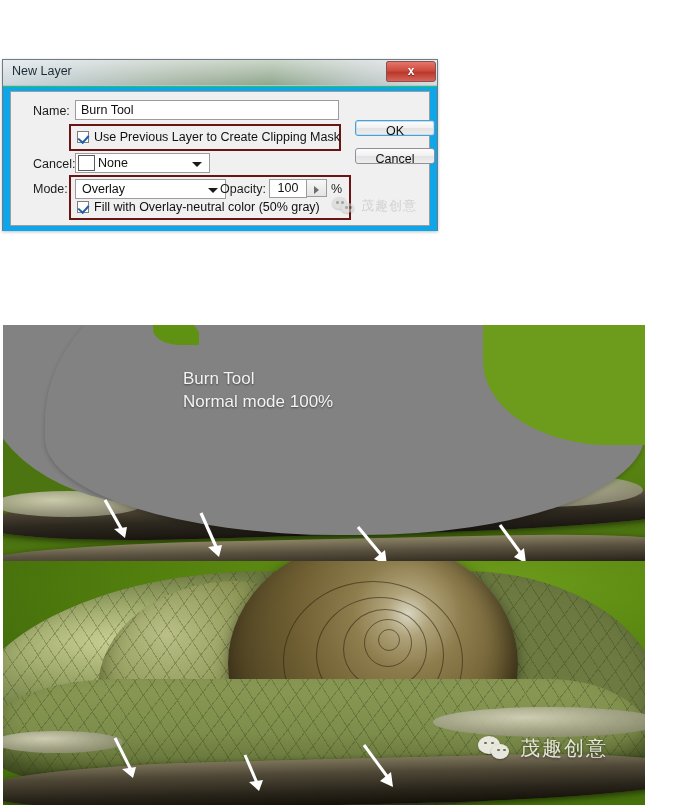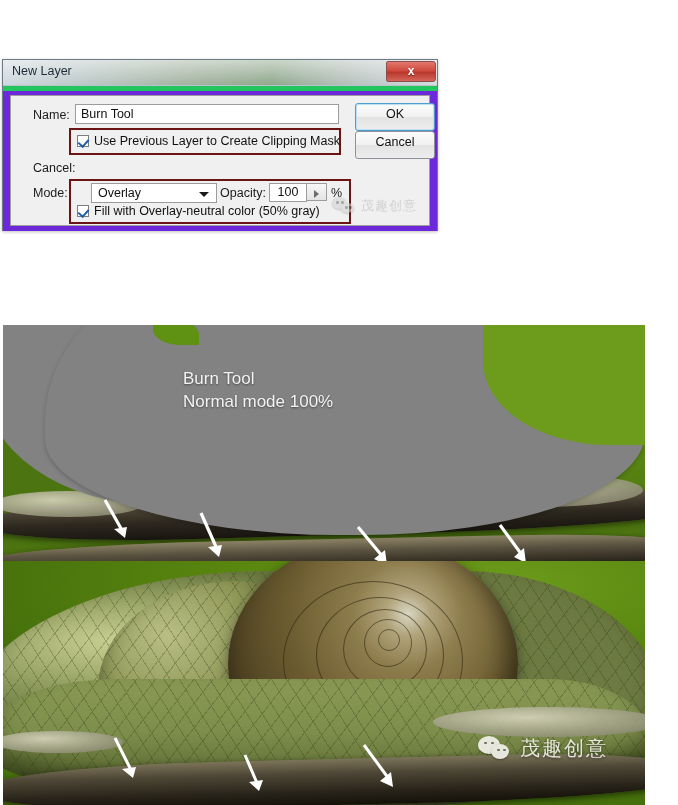--- a/index.html
+++ b/index.html
@@ -58,46 +58,47 @@
     width:50px; height:21px;
     border:1px solid #8a4f4f;
     border-radius:2px 3px 3px 2px;
     background:linear-gradient(to bottom,#e3776c 0%,#cf4b3d 45%,#b8392c 55%,#d6655a 100%);
     color:#fff; font-size:12px; font-weight:bold;
     line-height:19px; text-align:center;
     text-shadow:0 1px 1px rgba(0,0,0,.45);
     cursor:pointer;
   }
 
-  .dlg-body { position:relative; height:145px; background:#6d28d9;
-              border-top:5px solid #22c55e; }
+  .dlg-body { position:relative; height:145px; background:#0ea5e9;
+              border-top:1px solid #22c55e; }
   .dlg-inner {
     position:absolute; left:7px; top:4px; right:7px; bottom:5px;
     border:1px solid #9d9d9d; background:#f0f0f0;
   }
 
   .row-label {
     position:absolute; font-size:12.5px; color:#1b1b1b;
     font-family:"Liberation Sans", sans-serif;
   }
 
   .txt-input {
     position:absolute;
     background:#fff; border:1px solid #9c9c9c;
     font-size:12.5px; color:#111; padding:2px 5px;
     font-family:"Liberation Sans", sans-serif;
   }
 
   .btn {
-    position:absolute; width:80px; height:28px;
+    position:absolute; width:80px; height:16px;
     border:1px solid #8e9298; border-radius:3px;
     background:linear-gradient(to bottom,#fcfcfc 0%,#f1f1f1 48%,#e3e3e3 52%,#ededed 100%);
     font-size:12.5px; color:#101010; text-align:center; line-height:20px;
     font-family:"Liberation Sans", sans-serif;
     cursor:pointer;
+    margin-top:21px;
   }
   .btn.primary { border:1px solid #4e9ed0; box-shadow:0 0 0 1px #bcdff5 inset; }
 
   .combo {
     position:absolute; height:20px;
     background:#fff; border:1px solid #9c9c9c;
     font-size:12.5px; color:#111;
   }
   .combo .cb-text { position:absolute; left:6px; top:2px; }
   .combo .cb-arrow {
@@ -313,25 +314,30 @@
       <div class="dlg-inner">
 
         <div class="row-label" style="left:22px; top:12px;">Name:</div>
         <div class="txt-input" style="left:64px; top:8px; width:264px; height:20px;">Burn Tool</div>
 
         <div class="hl-box" style="left:58px; top:32px; width:272px; height:27px;"></div>
         <div class="cbx" style="left:66px; top:39px;"></div>
         <div class="cbx-label" style="left:83px; top:38px;">Use Previous Layer to Create Clipping Mask</div>
 
         <div class="row-label" style="left:22px; top:65px;">Cancel:</div>
+        <div class="combo" style="left:64px; top:61px; width:135px;">
+          <div class="swatch" style="left:2px; top:1px;"></div>
+          <div class="cb-text" style="left:22px;">None</div>
+          <div class="cb-arrow"></div>
+        </div>
 
         <div class="hl-box" style="left:58px; top:83px; width:282px; height:45px;"></div>
 
         <div class="row-label" style="left:22px; top:90px;">Mode:</div>
-        <div class="combo" style="left:64px; top:87px; width:126px;margin-left:16px;">
+        <div class="combo" style="left:64px; top:87px; width:151px;">
           <div class="cb-text">Overlay</div>
           <div class="cb-arrow"></div>
         </div>
 
         <div class="row-label" style="left:209px; top:90px;">Opacity:</div>
         <div class="txt-input" style="left:258px; top:87px; width:38px; height:19px; text-align:center; padding:1px 0;">100</div>
         <div class="spin" style="left:296px; top:87px;"></div>
         <div class="row-label" style="left:320px; top:90px;">%</div>
 
         <div class="cbx" style="left:66px; top:109px;"></div>

